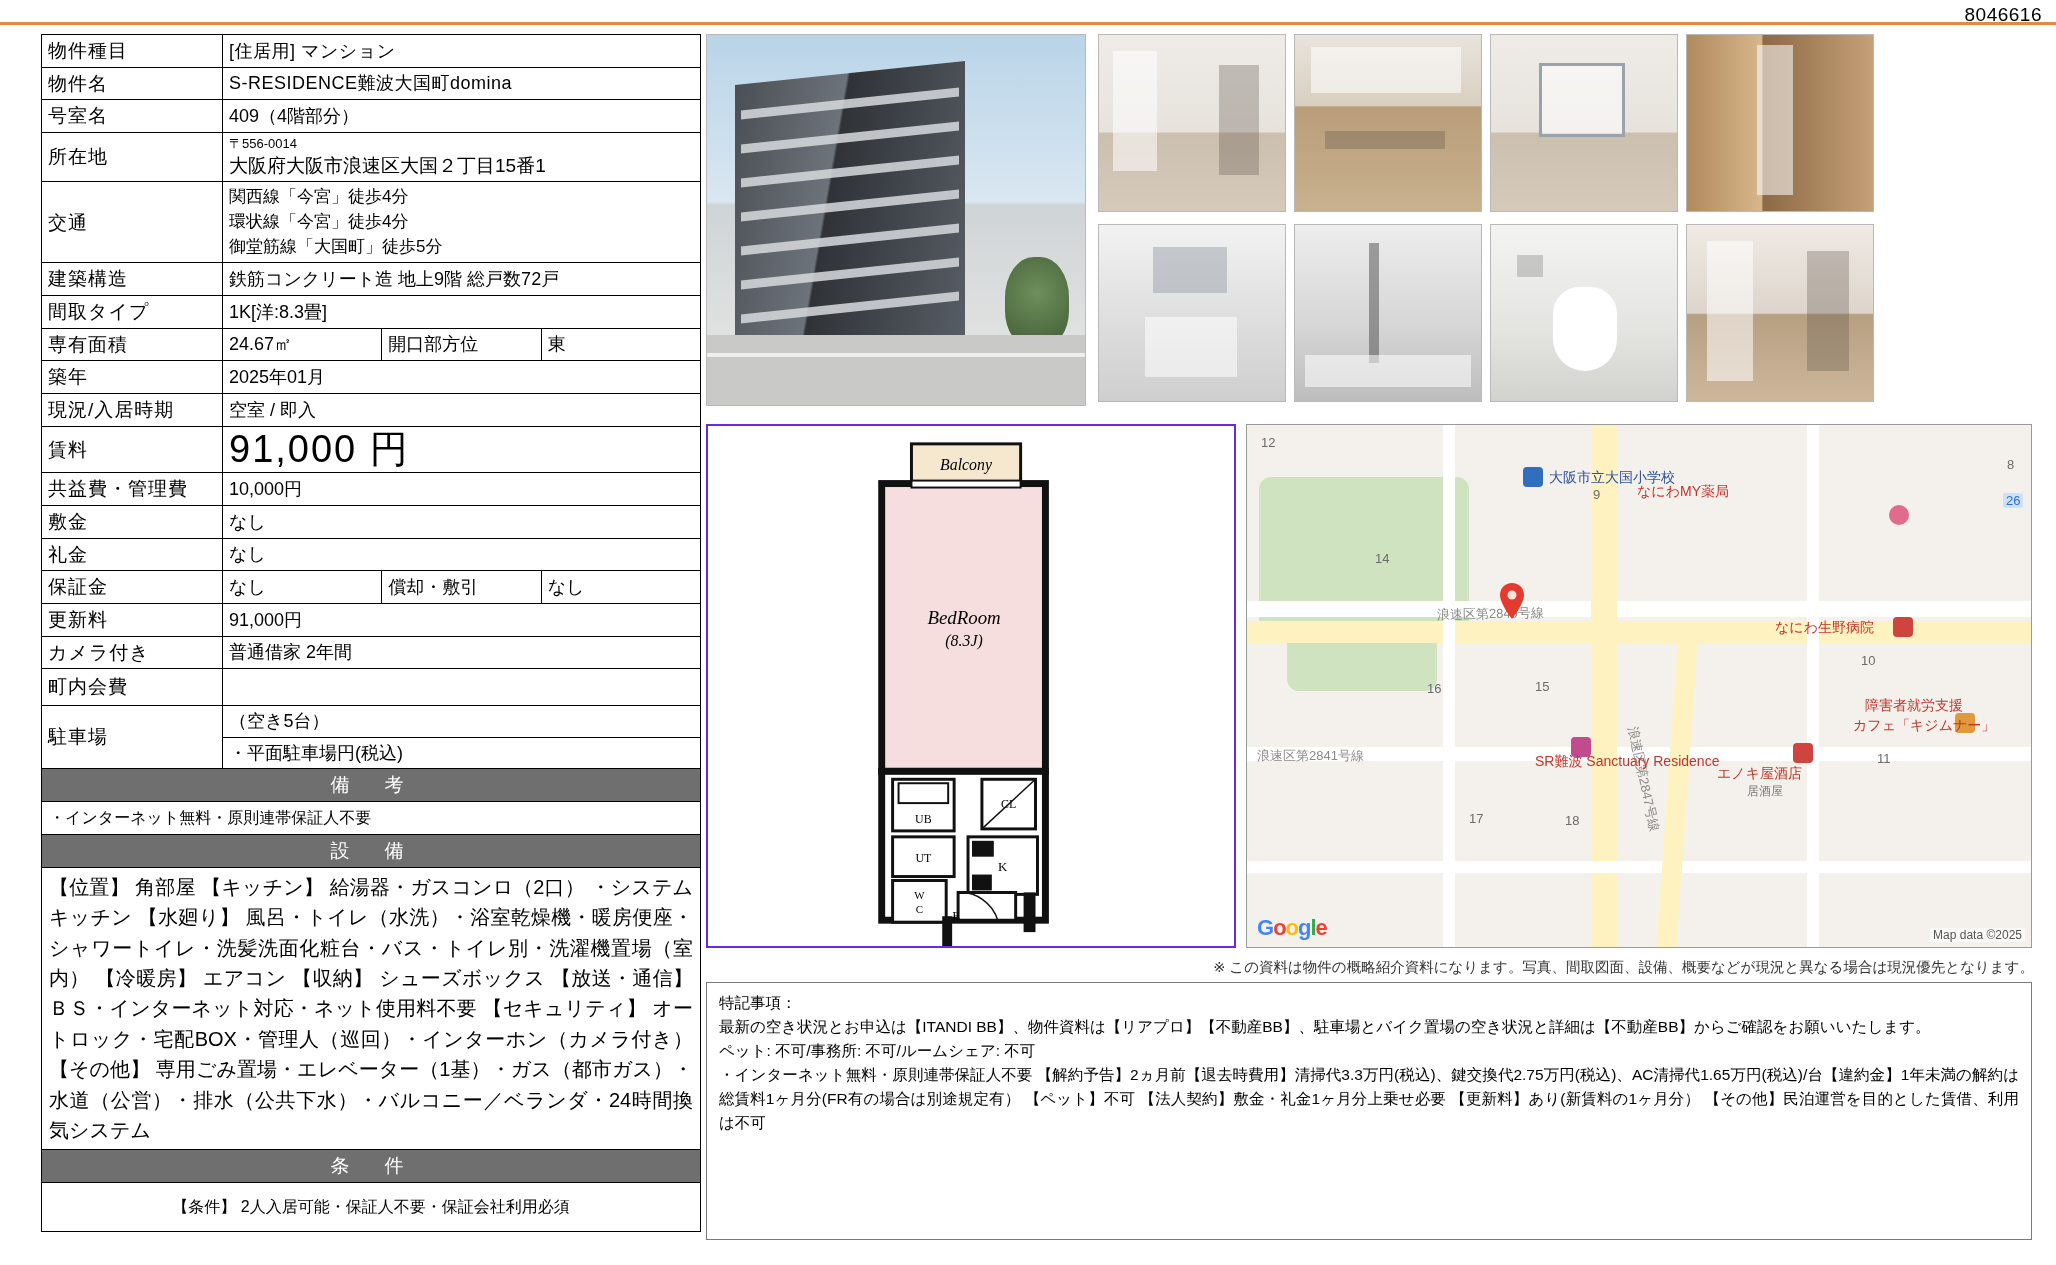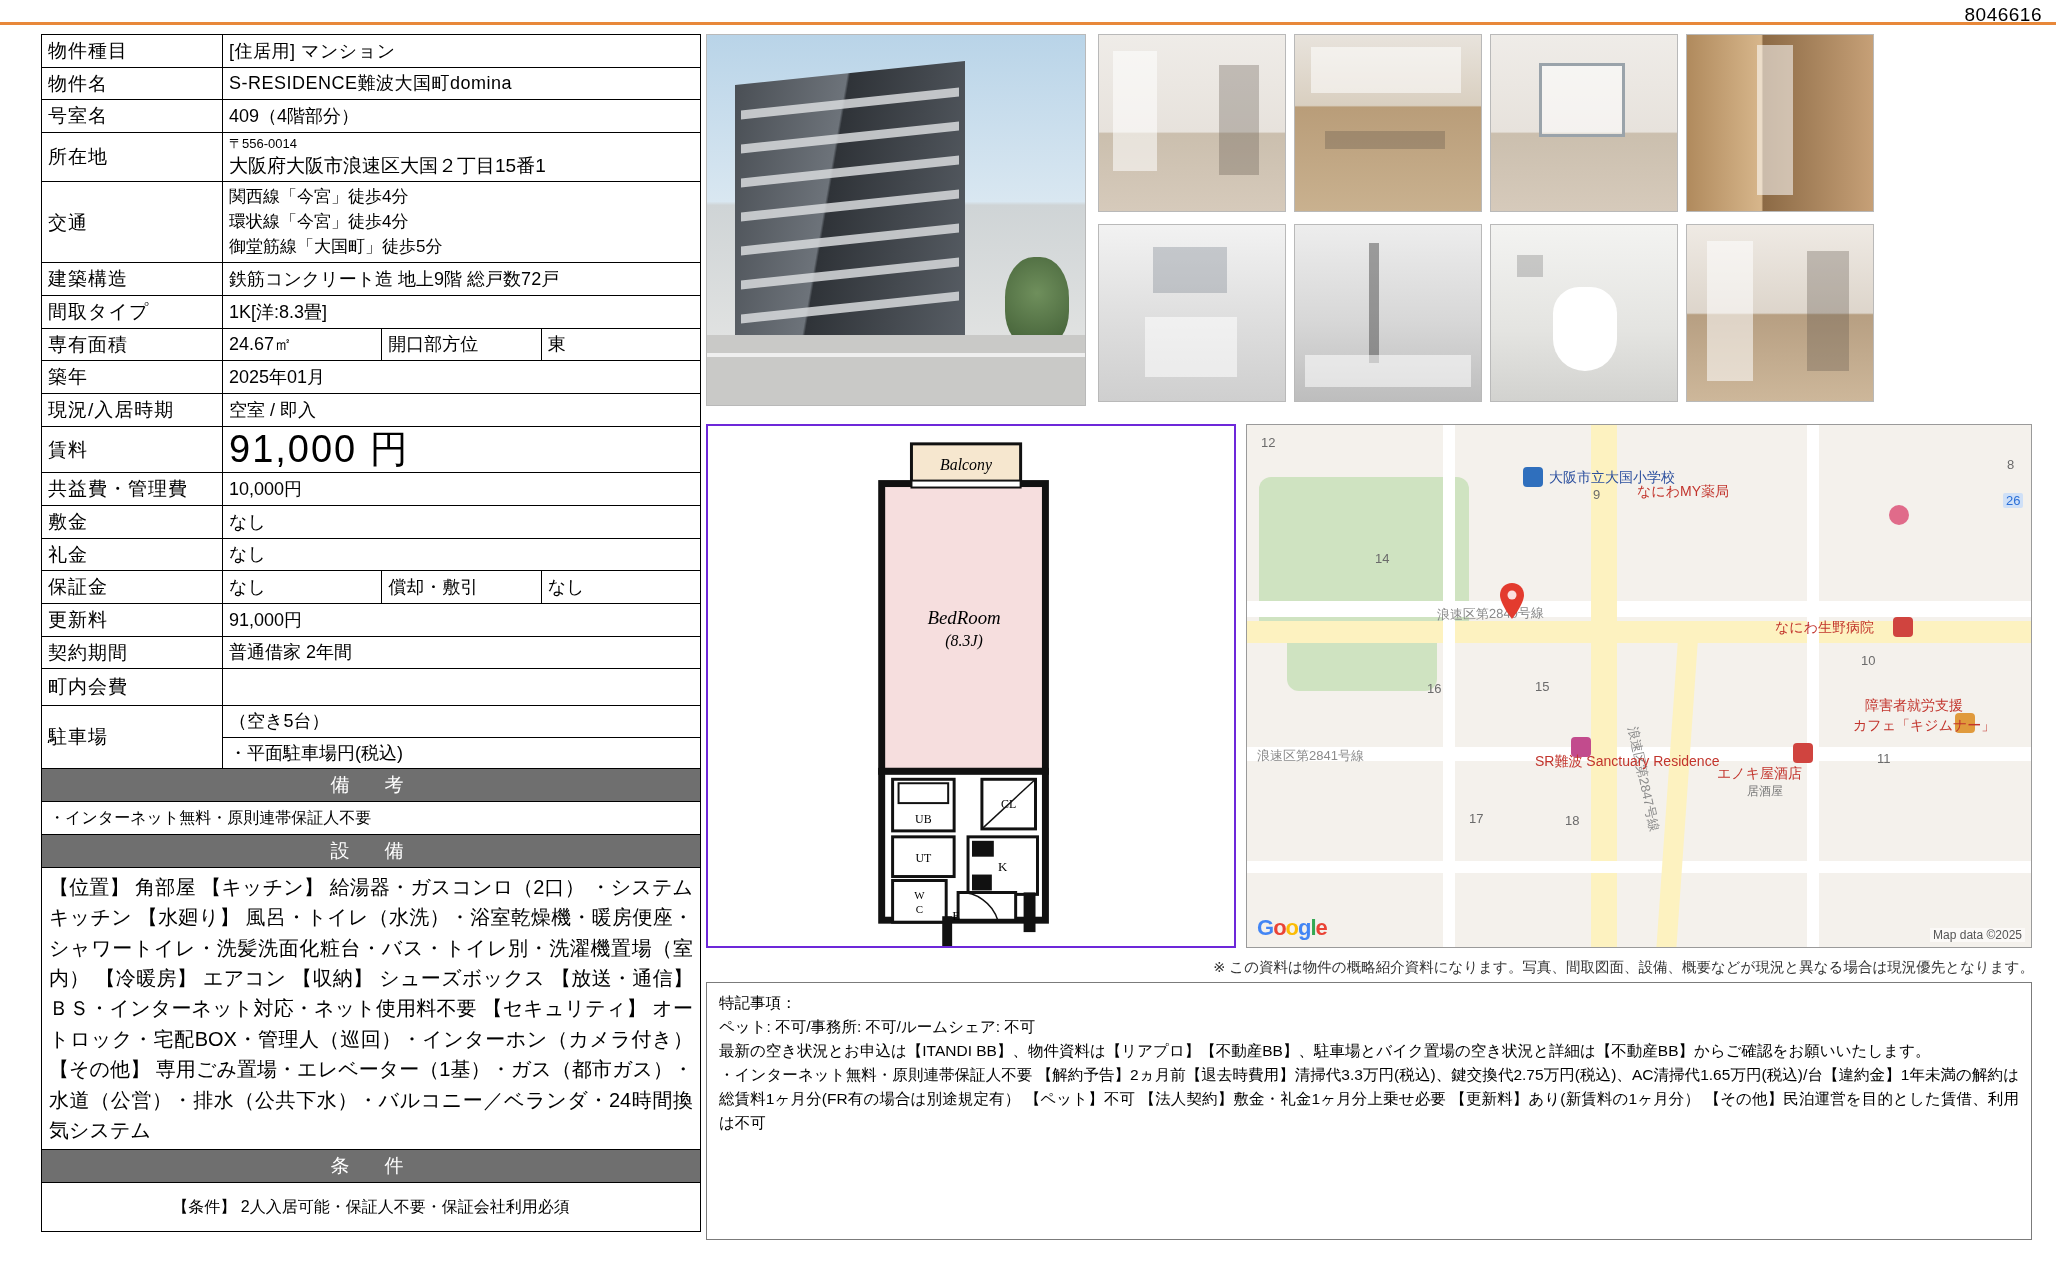--- a/index.html
+++ b/index.html
@@ -252,21 +252,21 @@
       <td class="lbl">保証金</td>
       <td class="val" style="width:152px">なし</td>
       <td class="val sub-lbl">償却・敷引</td>
       <td class="val">なし</td>
     </tr>
     <tr>
       <td class="lbl">更新料</td>
       <td class="val" colspan="3">91,000円</td>
     </tr>
     <tr>
-      <td class="lbl">契約期間</td>
+      <td class="lbl">カメラ付き</td>
       <td class="val" colspan="3">普通借家 2年間</td>
     </tr>
     <tr>
       <td class="lbl" style="height:30px">町内会費</td>
       <td class="val" colspan="3"></td>
     </tr>
     <tr>
       <td class="lbl" rowspan="2">駐車場</td>
       <td class="val" colspan="3">（空き5台）</td>
     </tr>
@@ -438,16 +438,16 @@
   <div class="gmark">
     <span>G</span><span>o</span><span>o</span><span>g</span><span>l</span><span>e</span>
   </div>
   <div class="map-credit">Map data ©2025</div>
 </div>
 
 <div class="note-caption">※ この資料は物件の概略紹介資料になります。写真、間取図面、設備、概要などが現況と異なる場合は現況優先となります。</div>
 
 <div class="notes">
   <p>特記事項：</p>
+  <p>最新の空き状況とお申込は【ITANDI BB】、物件資料は【リアプロ】【不動産BB】、駐車場とバイク置場の空き状況と詳細は【不動産BB】からご確認をお願いいたします。</p>
   <p>ペット: 不可/事務所: 不可/ルームシェア: 不可</p>
-  <p>最新の空き状況とお申込は【ITANDI BB】、物件資料は【リアプロ】【不動産BB】、駐車場とバイク置場の空き状況と詳細は【不動産BB】からご確認をお願いいたします。</p>
   <p>・インターネット無料・原則連帯保証人不要 【解約予告】2ヵ月前【退去時費用】清掃代3.3万円(税込)、鍵交換代2.75万円(税込)、AC清掃代1.65万円(税込)/台【違約金】1年未満の解約は総賃料1ヶ月分(FR有の場合は別途規定有） 【ペット】不可 【法人契約】敷金・礼金1ヶ月分上乗せ必要 【更新料】あり(新賃料の1ヶ月分） 【その他】民泊運営を目的とした賃借、利用は不可</p>
 </div>
 
 </body></html>

